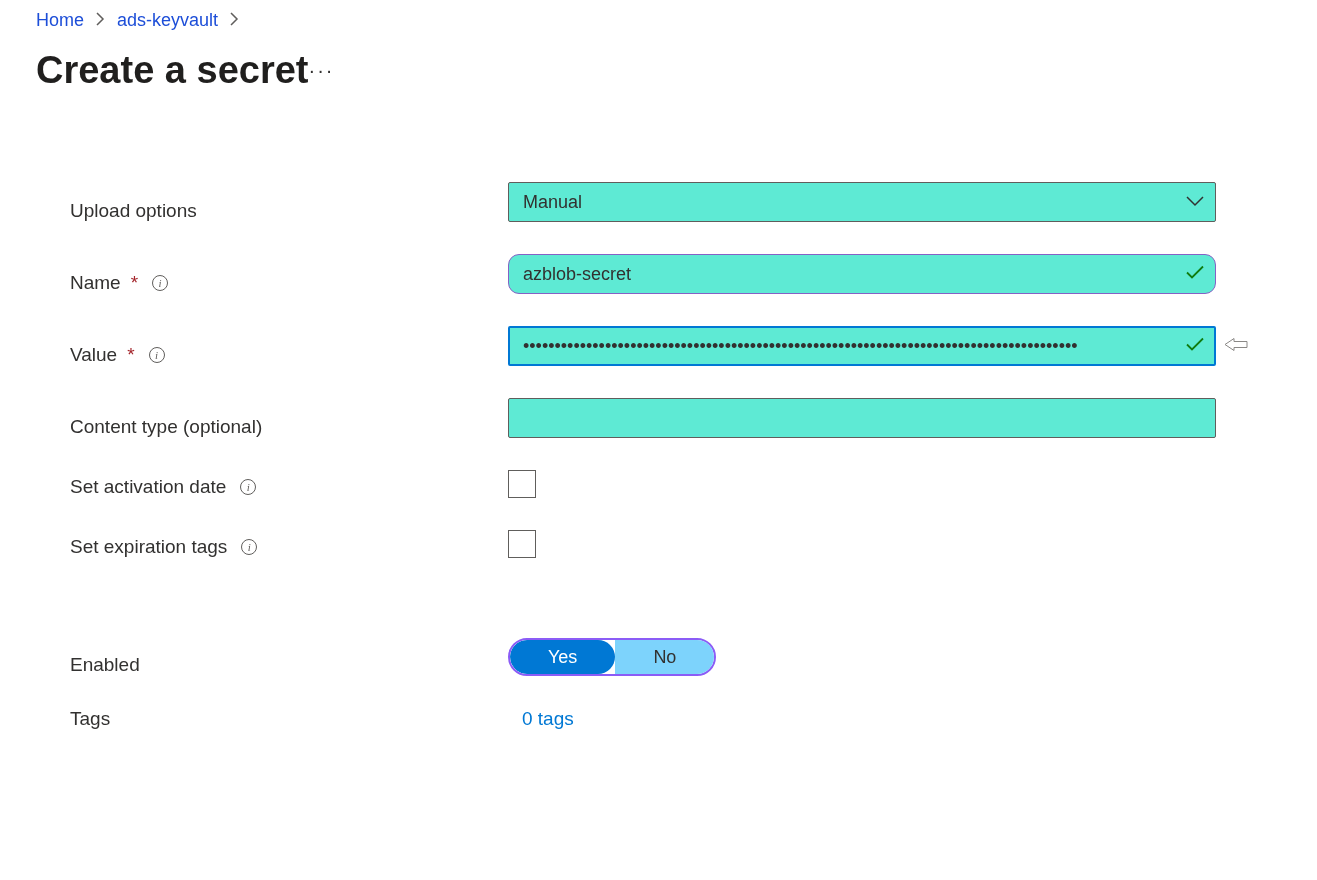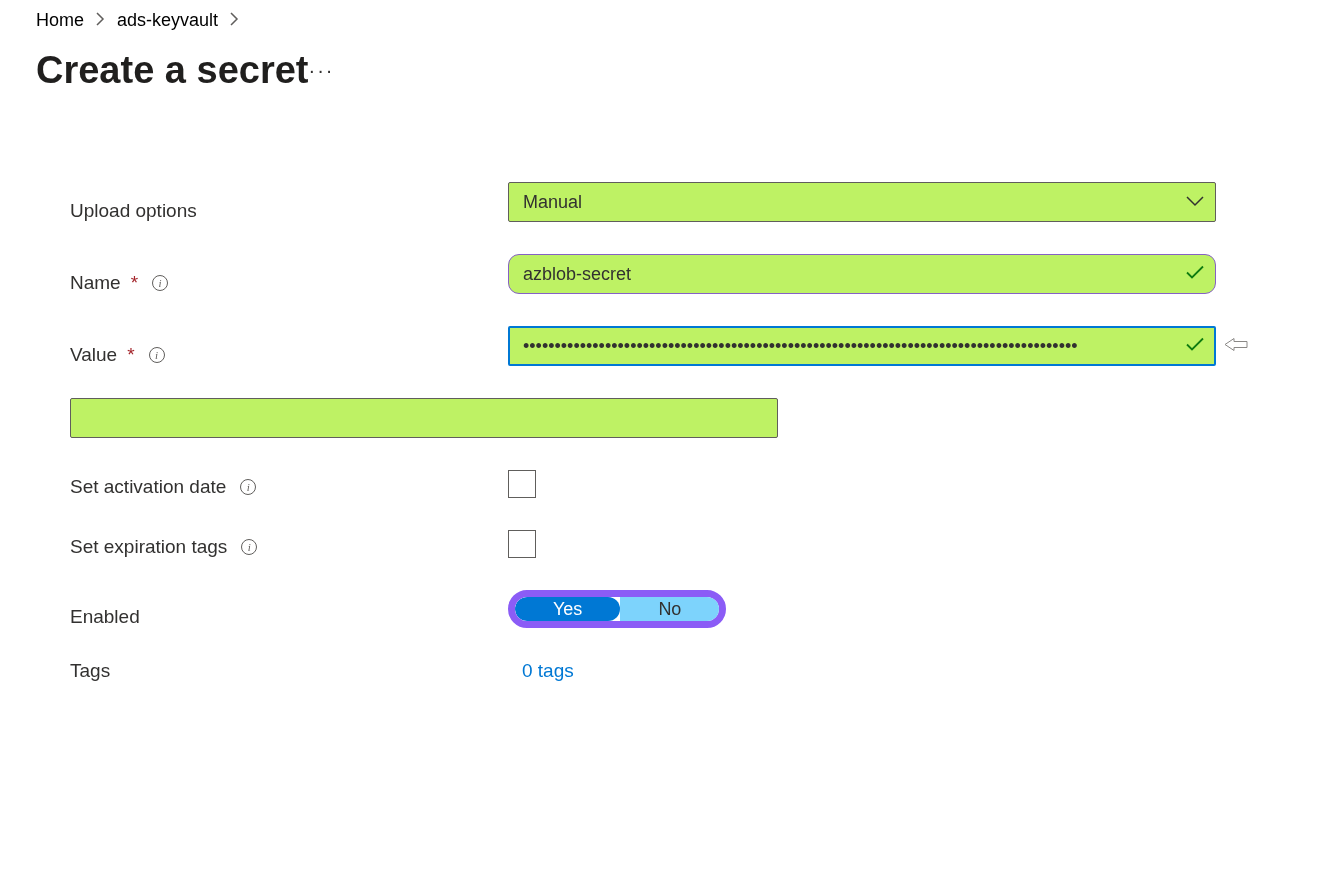--- a/index.html
+++ b/index.html
@@ -10,21 +10,21 @@
       background: #ffffff;
       padding: 10px 0 0 36px;
     }
     .breadcrumb {
       display: flex;
       align-items: center;
       gap: 12px;
       font-size: 18px;
       margin-bottom: 18px;
     }
-    .breadcrumb a { color: #000000; text-decoration: none; cursor: pointer; }
+    .breadcrumb a { color: #1d4ed8; text-decoration: none; cursor: pointer; }
     .breadcrumb .sep { color: #605e5c; font-size: 16px; }
     .page-title-row {
       display: flex;
       align-items: center;
       margin-bottom: 90px;
     }
     .page-title {
       font-size: 38px;
       font-weight: 600;
       color: #201f1e;
@@ -58,21 +58,21 @@
       font-family: Georgia, serif;
       color: #605e5c;
       cursor: pointer;
       margin-left: 6px;
     }
     .form-control { position: relative; width: 708px; }
     .select, .text-input {
       width: 100%;
       height: 40px;
       border: 1px solid #605e5c;
-      background: #bef264;
+      background: #5eead4;
       padding: 0 42px 0 14px;
       font-size: 18px;
       font-family: inherit;
       color: #323130;
       outline: none;
       border-radius: 2px;
     }
     .select { cursor: pointer; position: relative; }
     .chevron-down {
       position: absolute;
@@ -92,24 +92,25 @@
     }
     .checkbox {
       width: 28px;
       height: 28px;
       border: 1px solid #605e5c;
       background: #ffffff;
       cursor: pointer;
     }
     .toggle-group {
       display: inline-flex;
-      border: 7px solid #8b5cf6;
+      border: 2px solid #8b5cf6;
       border-radius: 20px;
       overflow: hidden;
       height: 38px;
+      margin-top: 48px;
     }
     .toggle-btn {
       border: none;
       background: #7dd3fc;
       padding: 0 38px;
       font-size: 18px;
       color: #323130;
       cursor: pointer;
       font-family: inherit;
     }
@@ -202,20 +203,21 @@
       </span>
       <span class="cursor-arrow">
         <svg width="24" height="18" viewBox="0 0 24 18">
           <path d="M1 9 L10 3 L10 6 L23 6 L23 12 L10 12 L10 15 Z" fill="#ffffff" stroke="#8a8886" stroke-width="1"></path>
         </svg>
       </span>
     </div>
   </div>
 
   <div class="form-row">
+    <div class="form-label">Content type (optional)</div>
     <div class="form-control">
       <input type="text" class="text-input" value="" style="">
     </div>
   </div>
 
   <div class="form-row">
     <div class="form-label">
       <span>Set activation date</span>
       <span class="info-icon">i</span>
     </div>

